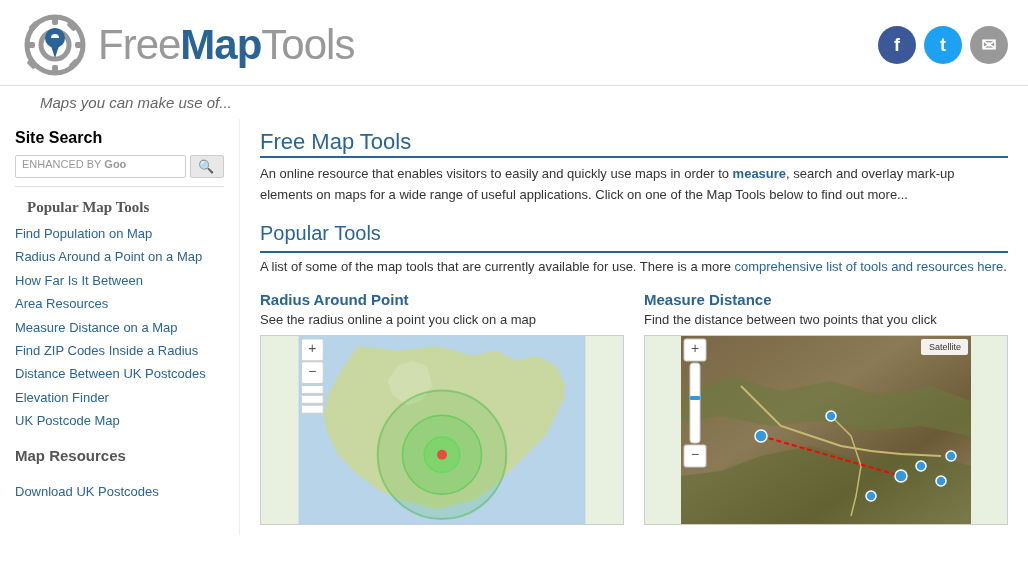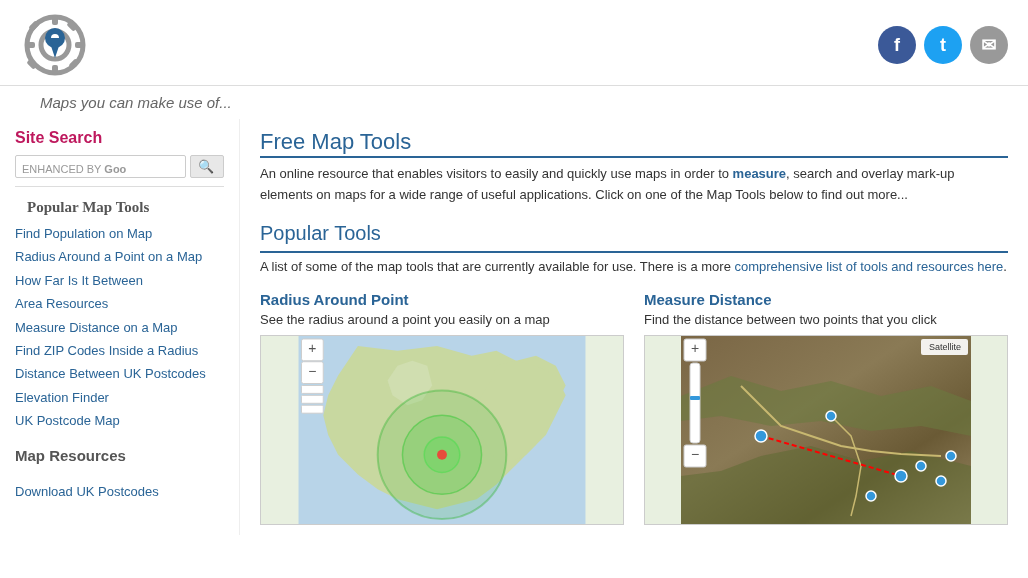--- a/index.html
+++ b/index.html
@@ -70,31 +70,31 @@
     
     #sidebar {
       width: 240px;
       min-width: 240px;
       padding: 10px 15px;
       border-right: 1px solid #eee;
     }
     #site-search-title {
       font-size: 16px;
       font-weight: bold;
-      color: #be185d;
+      color: #000000;
       margin-bottom: 8px;
     }
     #search-form {
       display: flex;
       gap: 4px;
       margin-bottom: 8px;
     }
     #search-input-wrapper {
       display: flex;
-      align-items: flex-end;
+      align-items: flex-start;
       border: 1px solid #ccc;
       border-radius: 2px;
       padding: 2px 6px;
       flex: 1;
       background: #fff;
     }
     #search-label {
       font-size: 11px;
       color: #999;
       white-space: nowrap;
@@ -235,20 +235,23 @@
       <rect x="11" y="11" width="6" height="10" rx="2" fill="#999" transform="rotate(45 14 16)"></rect>
       <rect x="51" y="49" width="6" height="10" rx="2" fill="#999" transform="rotate(45 54 54)"></rect>
       <rect x="49" y="11" width="6" height="10" rx="2" fill="#999" transform="rotate(-45 52 16)"></rect>
       <rect x="9" y="49" width="6" height="10" rx="2" fill="#999" transform="rotate(-45 12 54)"></rect>
 
       <ellipse cx="35" cy="28" rx="10" ry="10" fill="#2a6496"></ellipse>
       <ellipse cx="35" cy="28" rx="4" ry="4" fill="white"></ellipse>
       <polygon points="35,38 28,28 42,28" fill="#2a6496"></polygon>
       <polygon points="35,48 31,36 39,36" fill="#2a6496"></polygon>
     </svg>
+    <div id="logo-text" style="cursor:pointer;">
+      <span>Free</span><span class="map">Map</span><span>Tools</span>
+    </div>
   </div>
   <div id="social-icons">
     <div class="social-btn social-facebook">f</div>
     <div class="social-btn social-twitter">t</div>
     <div class="social-btn social-email">✉</div>
   </div>
 </div>
 
 <div id="tagline">Maps you can make use of...</div>
 
@@ -292,21 +295,21 @@
     <h2 id="popular-tools-title">Popular Tools</h2>
 
     <p id="popular-tools-desc">
       <span>A list of some of the map tools that are currently available for use. There is a more </span><a href="#">comprehensive list of tools and resources here</a><span>.</span>
     </p>
 
     <div id="tool-cards">
 
       <div class="tool-card">
         <div class="tool-card-title">Radius Around Point</div>
-        <div class="tool-card-desc">See the radius around a point you easily on a map</div>
+        <div class="tool-card-desc">See the radius online a point you click on a map</div>
         <div class="tool-map-img">
           
           <svg width="100%" height="100%" viewBox="0 0 290 190" xmlns="http://www.w3.org/2000/svg">
 
             <rect width="290" height="190" fill="#b8d4e8"></rect>
 
             <polygon points="60,10 100,15 140,10 175,20 200,15 220,25 240,20 260,30 270,50 260,70 250,90 240,110 220,130 200,150 180,165 160,170 140,175 120,170 100,165 80,155 60,140 40,120 30,100 25,80 30,60 40,40 50,25" fill="#c8d8a0"></polygon>
             <polygon points="200,30 220,25 240,30 260,40 270,60 260,80 250,100 230,120 210,130 195,120 185,100 180,80 185,60 195,45" fill="#c8d8a0"></polygon>
 
             <polygon points="100,30 115,25 130,30 135,50 125,65 110,70 95,60 90,45" fill="#d0deb0"></polygon>

